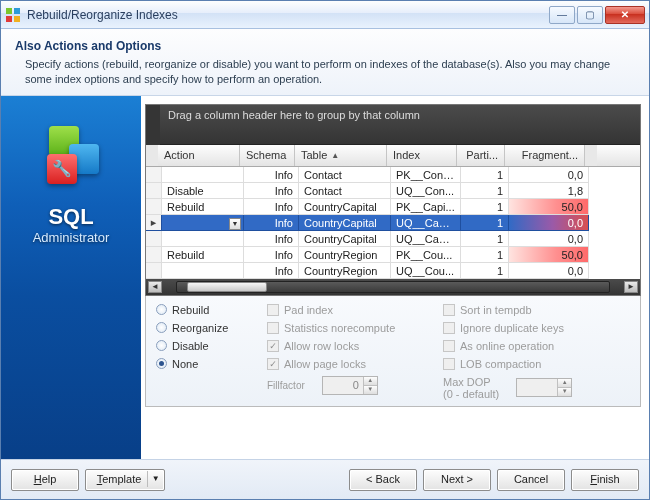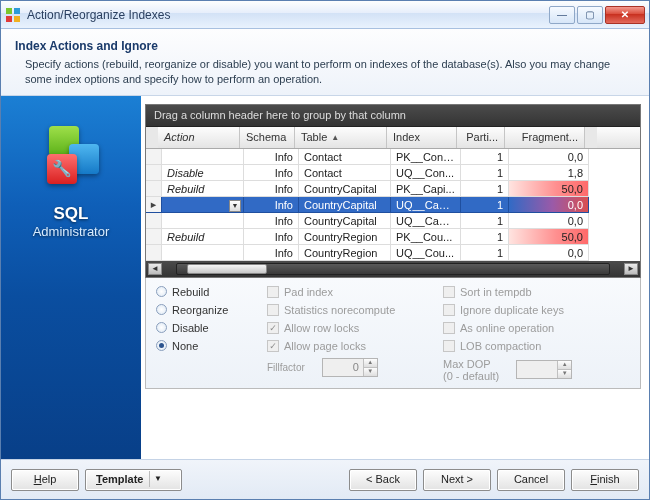--- a/index.html
+++ b/index.html
@@ -17,30 +17,30 @@
 .header p { font-size: 11px; color: #2c3e50; line-height: 1.35; padding-left: 10px; }
 
 .body { flex: 1; display: flex; min-height: 0; }
 
 .sidebar { width: 140px; background: linear-gradient(180deg, #1b7fd4 0%, #0f5fb8 30%, #0a4ea0 55%, #083f88 100%); display: flex; flex-direction: column; align-items: center; padding-top: 30px; color: #fff; }
 .sidebar .logo { width: 64px; height: 64px; position: relative; margin-bottom: 14px; }
 .lsq { position: absolute; width: 30px; height: 30px; border-radius: 4px; box-shadow: 0 2px 5px rgba(0,0,0,0.4); }
 .lsq.a { background: linear-gradient(#9fe04a,#5bb018); top: 0; left: 10px; }
 .lsq.b { background: linear-gradient(#4fb7f0,#1579c7); top: 18px; left: 30px; }
 .lsq.c { background: linear-gradient(#ff6f6f,#d92020); top: 28px; left: 8px; display:flex; align-items:center; justify-content:center; color:#fff; font-size:16px;}
-.sidebar .name1 { font-size: 17px; font-weight: bold; text-shadow: 0 1px 3px rgba(0,0,0,0.6); }
+.sidebar .name1 { font-size: 22px; font-weight: bold; text-shadow: 0 1px 3px rgba(0,0,0,0.6); }
 .sidebar .name2 { font-size: 13px; color: #d8ecff; text-shadow: 0 1px 3px rgba(0,0,0,0.6); }
 
 .main { flex: 1; padding: 8px 8px 8px 4px; display: flex; flex-direction: column; min-height: 0; }
 .gridwrap { border: 1px solid #777; background: #353535; display: flex; flex-direction: column; min-height: 0; }
-.groupbar { height: 22px; color: #ddd; padding: 4px 8px; font-size: 11px; background: linear-gradient(#4b4b4b,#343434); border-bottom: 1px solid #222; }
+.groupbar { height: 40px; color: #ddd; padding: 4px 8px; font-size: 11px; background: linear-gradient(#4b4b4b,#343434); border-bottom: 1px solid #222; margin-left: 14px; }
 .thead { display: flex; height: 22px; background: linear-gradient(#fdfdfd,#e4e4e4); border-bottom: 1px solid #aaa; }
 .th { border-right: 1px solid #c5c5c5; padding: 3px 6px; color: #333; display:flex; align-items:center; position:relative; }
 .th .sort { margin-left:4px; font-size:8px; color:#555; }
-.col-action { width: 82px; font-style: italic; } .col-schema { width: 55px; text-align: right; } .col-table { width: 92px; }
+.col-action { width: 82px; } .col-schema { width: 55px; text-align: right; } .col-table { width: 92px; }
 .col-index { width: 70px; } .col-part { width: 48px; text-align:right; justify-content:flex-end;} .col-frag { width: 80px; text-align:right; justify-content:flex-end;}
 .col-handle { width: 12px; background:#e8e8e8; border-right:none;}
 
 .tbody { flex:1; overflow:hidden; background:#fff; }
 .row { display:flex; height:16px; }
 .row .td { border-right:1px solid #ddd; border-bottom:1px solid #ddd; padding:2px 5px; color:#222; overflow:hidden; white-space:nowrap; text-overflow:ellipsis;}
 .row.selected .td { background:#316ac5; color:#fff; border-color:#1f4f9f;}
 .row .td.col-part, .row .td.col-frag { text-align:right; }
 .frag-high { background: linear-gradient(90deg, #ffe4e0 0%, #ff8f8f 60%, #ff6a6a 100%) !important; }
 .row.selected .td.frag-sel { background:linear-gradient(90deg,#316ac5 0%, #9a5aa8 55%, #d95050 100%) !important; }
@@ -69,43 +69,43 @@
 .spin input { flex:1; border:none; background:transparent; text-align:right; padding-right:4px; color:#888; width:30px;}
 .spin .btns { width:14px; display:flex; flex-direction:column;}
 .spin .btns span { flex:1; border-left:1px solid #c0c0c0; background:linear-gradient(#fdfdfd,#dedede); font-size:6px; text-align:center; color:#777;}
 .spin .btns span:first-child{border-bottom:1px solid #c0c0c0;}
 .smalllabel { color:#9c9c9c; font-size:10px; line-height:1.1;}
 
 .footer { height:40px; background: linear-gradient(#f0f4fa,#e2eaf5); border-top:1px solid #c5d3e6; display:flex; align-items:center; padding:0 10px; gap:6px;}
 .footer .spacer { flex:1; }
 .btn { min-width:68px; height:22px; padding: 1px 10px 3px; border:1px solid #8c8c8c; background:linear-gradient(#fdfdfd,#e3e3e3); color:#222; border-radius:2px; font-size:11px; display:flex; align-items:center; justify-content:center; box-shadow: 0 0 0 1px #fff inset; cursor:default;}
 .btn u { text-decoration: underline; }
-.btn.split { min-width:80px; padding-right:16px;font-weight:bold;}
+.btn.split { min-width:80px; padding-right:0;}
 .btn .caret { width:16px; border-left:1px solid #bcbcbc; height:100%; display:flex; align-items:center; justify-content:center; font-size:8px; margin-left:6px;}
 </style>
 </head>
 <body>
 
 <div class="window">
 
   <div class="titlebar">
     <svg class="ticon" viewBox="0 0 16 16">
         <rect x="1" y="1" width="6" height="6" fill="#7bc62d"></rect>
         <rect x="9" y="1" width="6" height="6" fill="#2b9bd8"></rect>
         <rect x="1" y="9" width="6" height="6" fill="#e03a3a"></rect>
         <rect x="9" y="9" width="6" height="6" fill="#f0b020"></rect>
       </svg>
-    <span class="title">Action/Reorganize Indexes</span>
+    <span class="title">Rebuild/Reorganize Indexes</span>
     <div class="winbtn">—</div>
     <div class="winbtn">▢</div>
     <div class="winbtn close">✕</div>
   </div>
 
   <div class="header">
-    <h1>Index Actions and Ignore</h1>
+    <h1>Also Actions and Options</h1>
     <p>Specify actions (rebuild, reorganize or disable) you want to perform on indexes of the database(s). Also you may change some index options and specify how to perform an operation.</p>
   </div>
 
   <div class="body">
     <div class="sidebar">
       <div class="logo">
         <div class="lsq a"></div>
           <div class="lsq b"></div>
           <div class="lsq c">🔧</div>
       </div>

